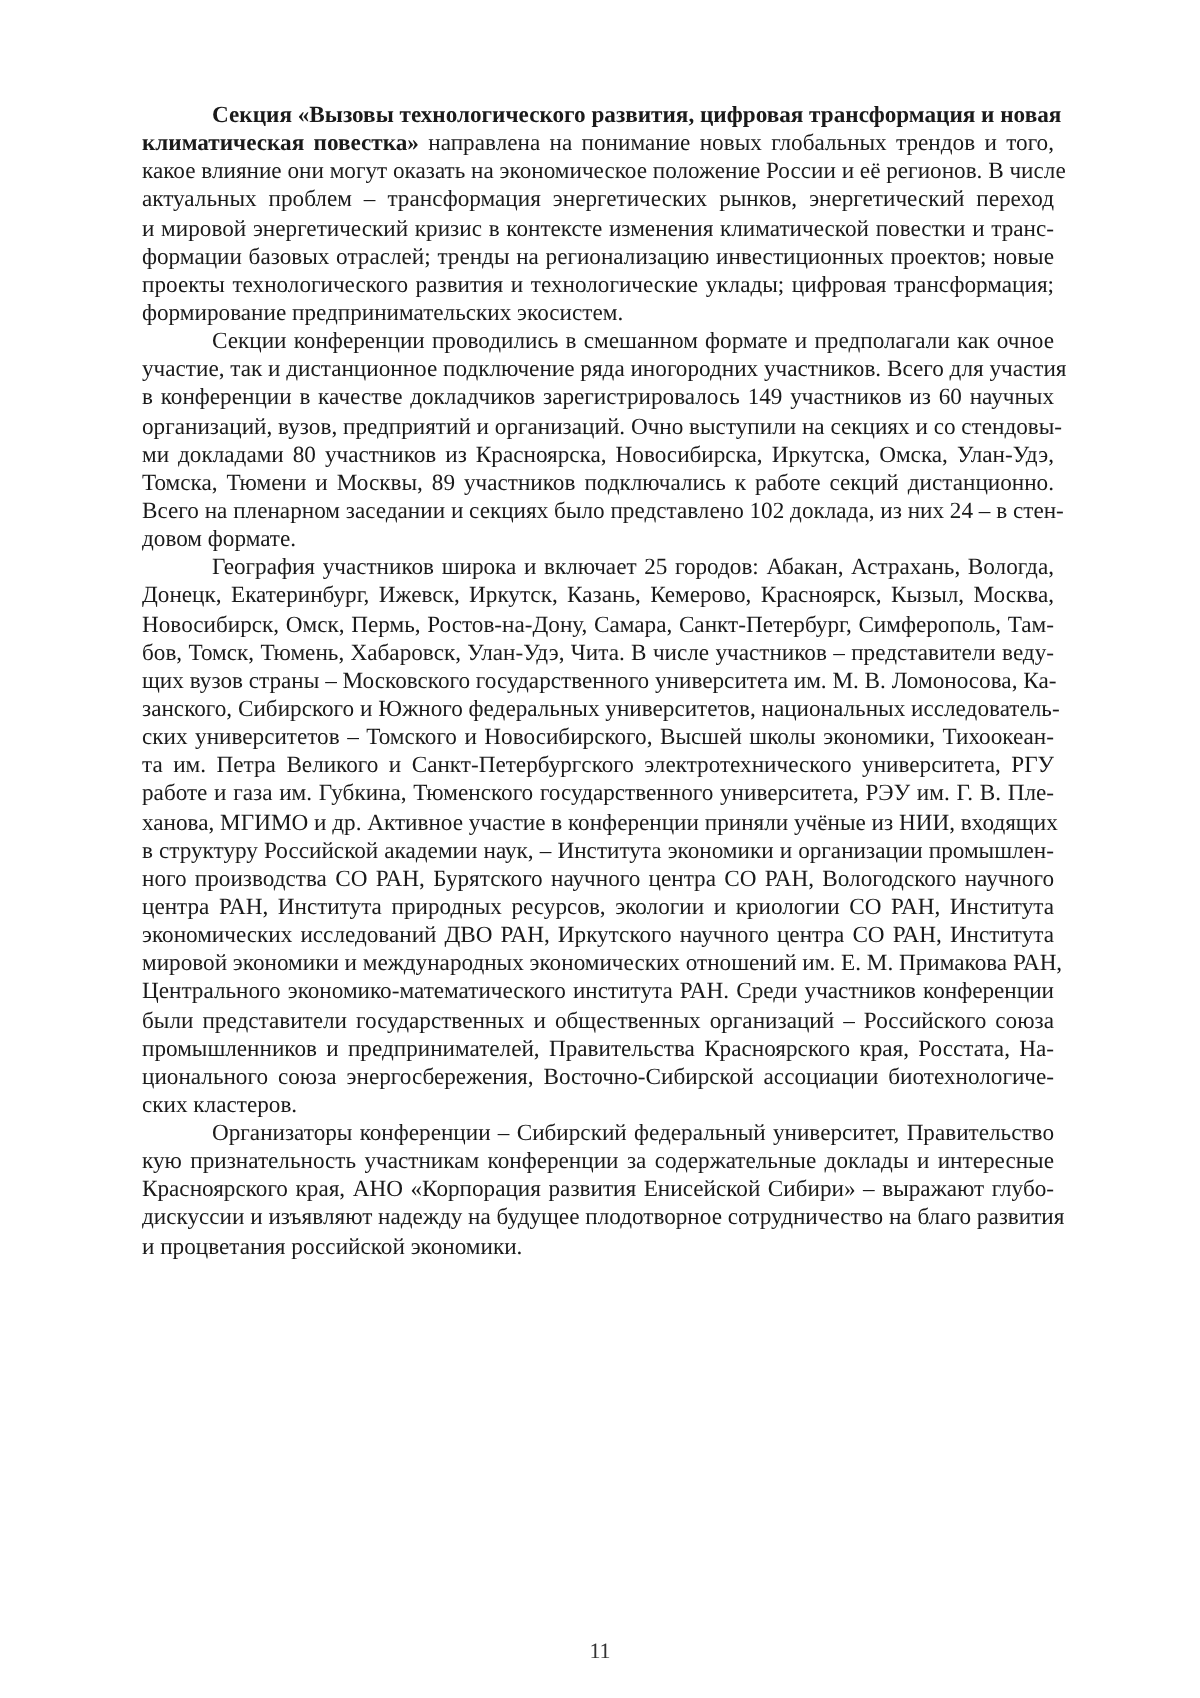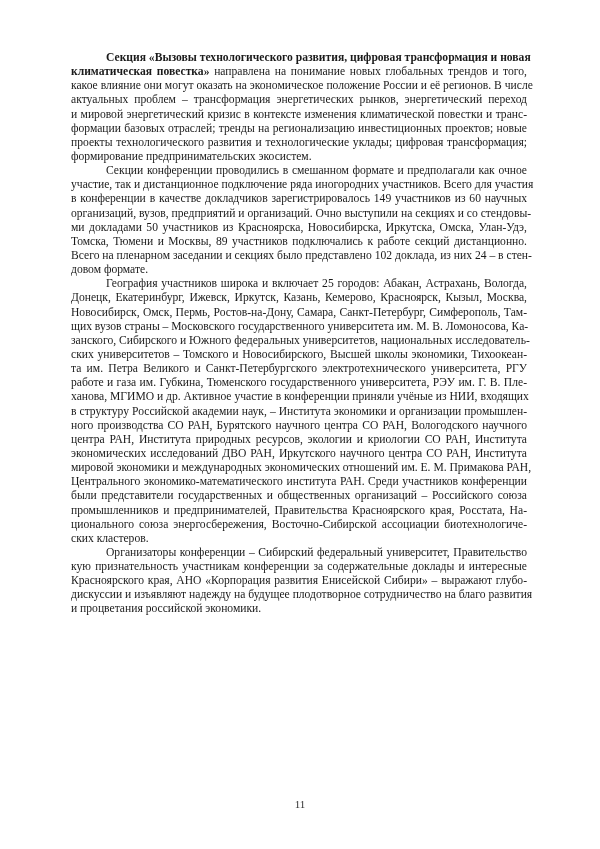--- a/index.html
+++ b/index.html
@@ -14,21 +14,21 @@
   }
   .para { margin: 0; }
   .line {
     display: block; text-align: justify; text-align-last: justify; white-space: nowrap;
     height: 14.15px; overflow: visible;
   }
   .line.last { text-align-last: left; }
   .line.first { text-indent: 35px; }
   b { font-weight: bold; margin-top: 48px; }
   .page-num {
-    position: absolute; left: 0; width: 600px; top: 798px; text-align: center;
+    position: absolute; left: 0; width: 600px; top: 820px; text-align: center;
     font-size: 11px; color: #333;
   }
 </style>
 </head>
 <body>
 
 <div class="page">
   <div class="text" id="text-body">
       <div class="para">
         <span class="line first"><b>Секция «Вызовы технологического развития, цифровая трансформация и новая</b></span>
@@ -38,29 +38,30 @@
         <span class="line"><span>и мировой энергетический кризис в контексте изменения климатической повестки и транс-</span></span>
         <span class="line"><span>формации базовых отраслей; тренды на регионализацию инвестиционных проектов; новые</span></span>
         <span class="line"><span>проекты технологического развития и технологические уклады; цифровая трансформация;</span></span>
         <span class="line last"><span>формирование предпринимательских экосистем.</span></span>
       </div>
       <div class="para">
         <span class="line first"><span>Секции конференции проводились в смешанном формате и предполагали как очное</span></span>
         <span class="line"><span>участие, так и дистанционное подключение ряда иногородних участников. Всего для участия</span></span>
         <span class="line"><span>в конференции в качестве докладчиков зарегистрировалось 149 участников из 60 научных</span></span>
         <span class="line"><span>организаций, вузов, предприятий и организаций. Очно выступили на секциях и со стендовы-</span></span>
-        <span class="line"><span>ми докладами 50 участников из Красноярска, Новосибирска, Иркутска, Омска, Улан-Удэ,</span></span>
+        <span class="line"><span>ми докладами 80 участников из Красноярска, Новосибирска, Иркутска, Омска, Улан-Удэ,</span></span>
         <span class="line"><span>Томска, Тюмени и Москвы, 89 участников подключались к работе секций дистанционно.</span></span>
         <span class="line"><span>Всего на пленарном заседании и секциях было представлено 102 доклада, из них 24 – в стен-</span></span>
         <span class="line last"><span>довом формате.</span></span>
       </div>
       <div class="para">
         <span class="line first"><span>География участников широка и включает 25 городов: Абакан, Астрахань, Вологда,</span></span>
         <span class="line"><span>Донецк, Екатеринбург, Ижевск, Иркутск, Казань, Кемерово, Красноярск, Кызыл, Москва,</span></span>
         <span class="line"><span>Новосибирск, Омск, Пермь, Ростов-на-Дону, Самара, Санкт-Петербург, Симферополь, Там-</span></span>
+        <span class="line"><span>бов, Томск, Тюмень, Хабаровск, Улан-Удэ, Чита. В числе участников – представители веду-</span></span>
         <span class="line"><span>щих вузов страны – Московского государственного университета им. М. В. Ломоносова, Ка-</span></span>
         <span class="line"><span>занского, Сибирского и Южного федеральных университетов, национальных исследователь-</span></span>
         <span class="line"><span>ских университетов – Томского и Новосибирского, Высшей школы экономики, Тихоокеан-</span></span>
         <span class="line"><span>та им. Петра Великого и Санкт-Петербургского электротехнического университета, РГУ</span></span>
         <span class="line"><span>работе и газа им. Губкина, Тюменского государственного университета, РЭУ им. Г. В. Пле-</span></span>
         <span class="line"><span>ханова, МГИМО и др. Активное участие в конференции приняли учёные из НИИ, входящих</span></span>
         <span class="line"><span>в структуру Российской академии наук, – Института экономики и организации промышлен-</span></span>
         <span class="line"><span>ного производства СО РАН, Бурятского научного центра СО РАН, Вологодского научного</span></span>
         <span class="line"><span>центра РАН, Института природных ресурсов, экологии и криологии СО РАН, Института</span></span>
         <span class="line"><span>экономических исследований ДВО РАН, Иркутского научного центра СО РАН, Института</span></span>

